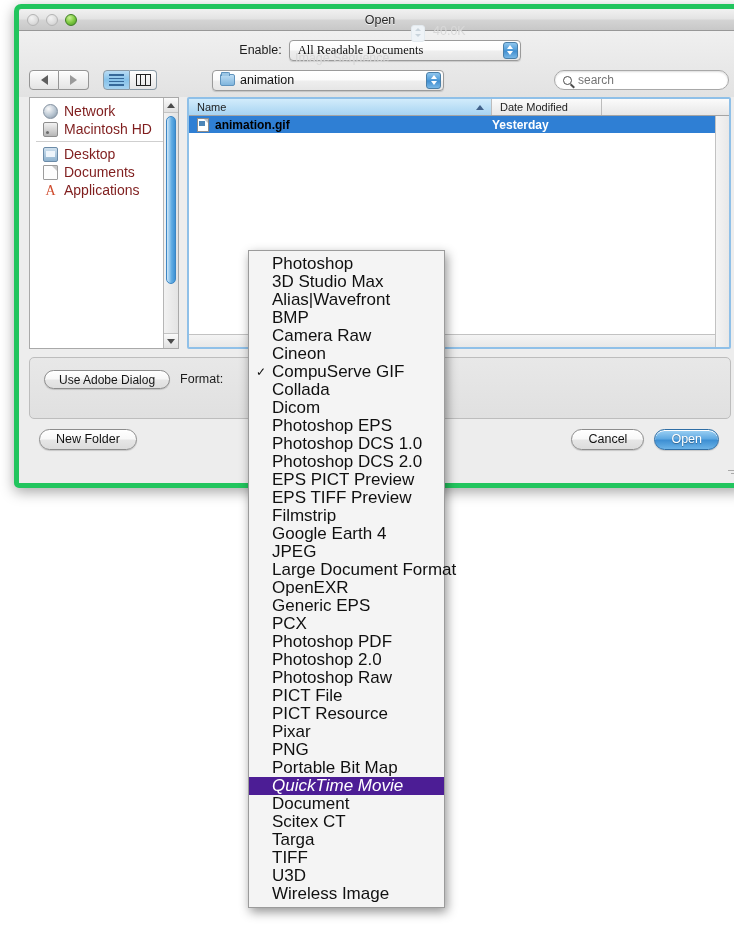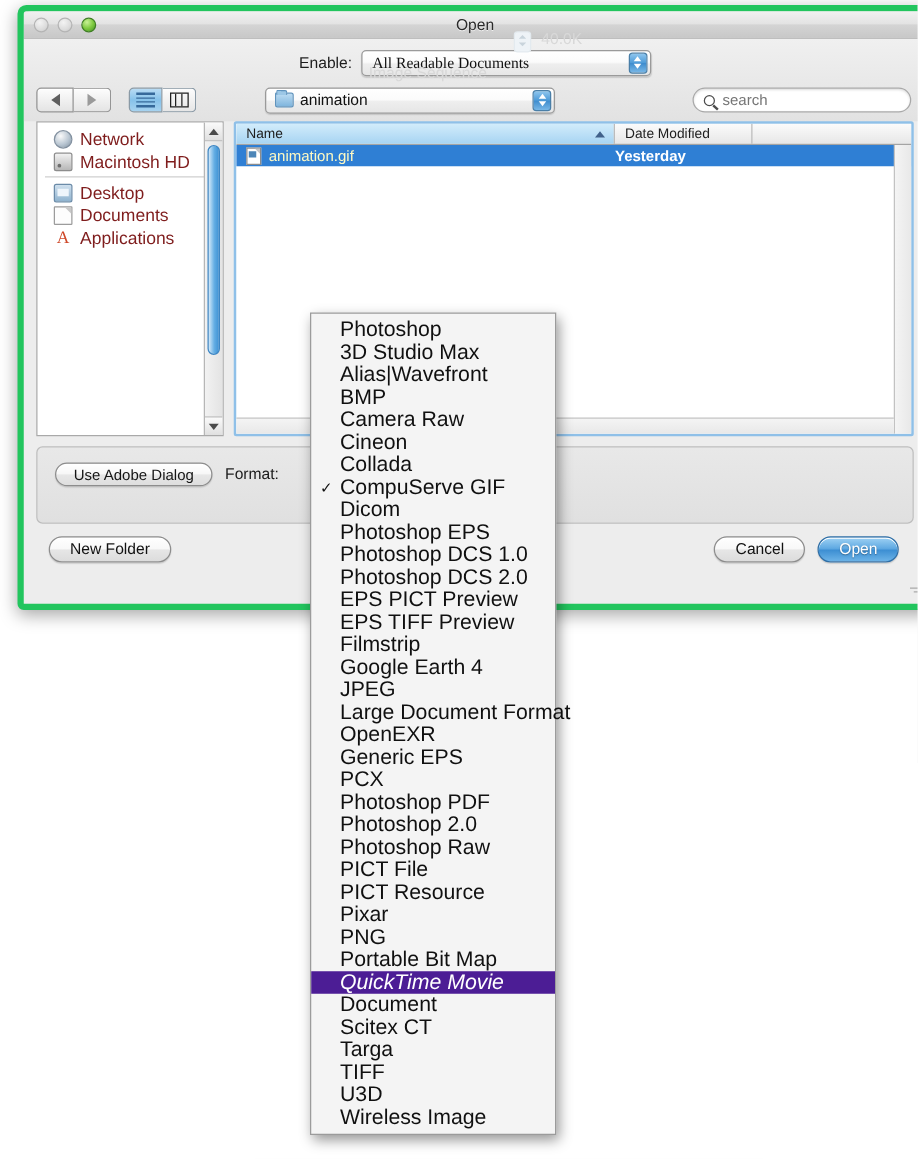--- a/index.html
+++ b/index.html
@@ -203,21 +203,21 @@
 
   .lrow { display: flex; height: 17px; align-items: center; }
   .lrow.sel { background: #2f7fd4; }
   .lrow .cname { width: 303px; display: flex; align-items: center; padding-left: 8px; }
   .lrow .cname .fic {
     width: 12px; height: 14px; background: #fff; border: 1px solid #8c8c8c;
     position: relative; margin-right: 6px; flex: 0 0 auto;
   }
   .lrow .cname .fic:before { content:""; position:absolute; left:1px; top:2px; width:6px; height:5px; background:#4d86b8; }
   .lrow .cname .fic:after  { content:""; position:absolute; right:0; top:0; border-left:4px solid transparent; border-top:4px solid #c6c6c6; }
-  .lrow .cname span { font-size: 12px; color: #fef9c3; font-weight: normal; }
+  .lrow .cname span { font-size: 12px; color: #000000; font-weight: bold; }
   .lrow .cdate { width: 110px; font-size: 12px; color: #fff; font-weight: bold; }
   .lrow .pad { flex: 1; }
 
   .lscroll {
     position:absolute; right:0; top:17px; bottom:0; width:14px;
     background: linear-gradient(to right,#f4f4f4,#e8e8e8); border-left:1px solid #c2c2c2;
   }
   .hscroll {
     position:absolute; left:0; right:14px; bottom:0; height:13px;
     background: linear-gradient(to bottom,#f4f4f4,#e8e8e8); border-top:1px solid #c2c2c2;
@@ -454,22 +454,22 @@
     </div>
   </div>
 
   <div class="menu" id="format-menu">
       <div class="mi">Photoshop</div>
       <div class="mi">3D Studio Max</div>
       <div class="mi">Alias|Wavefront</div>
       <div class="mi">BMP</div>
       <div class="mi">Camera Raw</div>
       <div class="mi">Cineon</div>
+      <div class="mi checked">CompuServe GIF</div>
       <div class="mi">Collada</div>
-      <div class="mi checked">CompuServe GIF</div>
       <div class="mi">Dicom</div>
       <div class="mi">Photoshop EPS</div>
       <div class="mi">Photoshop DCS 1.0</div>
       <div class="mi">Photoshop DCS 2.0</div>
       <div class="mi">EPS PICT Preview</div>
       <div class="mi">EPS TIFF Preview</div>
       <div class="mi">Filmstrip</div>
       <div class="mi">Google Earth 4</div>
       <div class="mi">JPEG</div>
       <div class="mi">Large Document Format</div>

